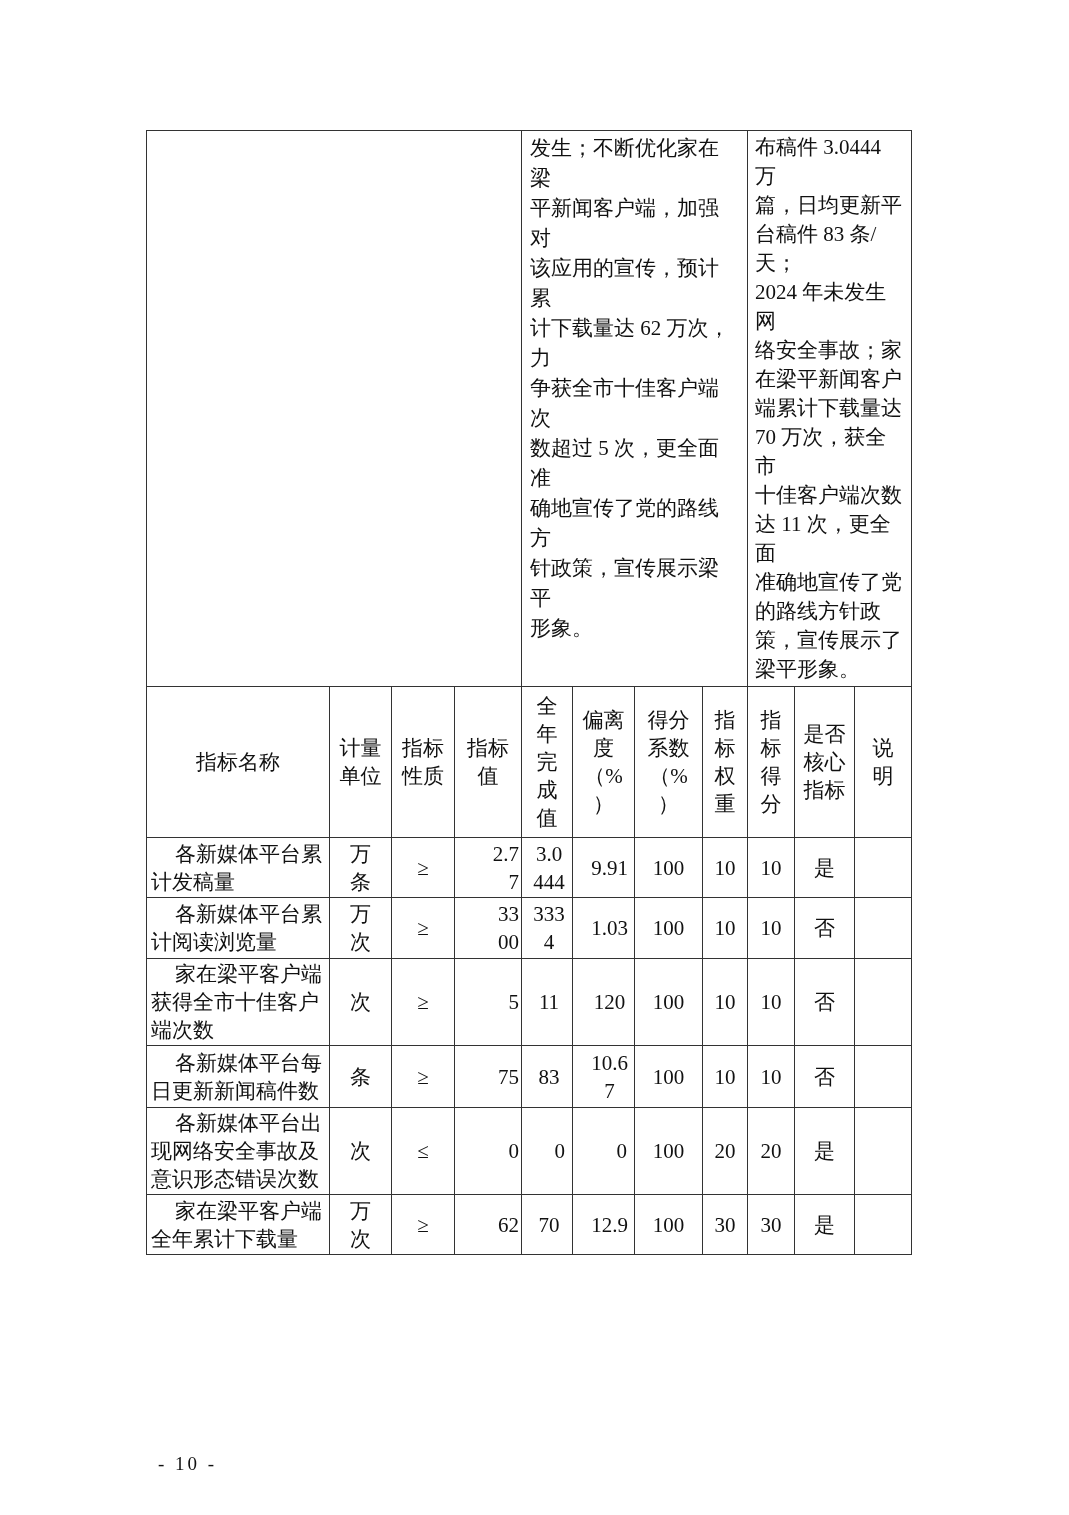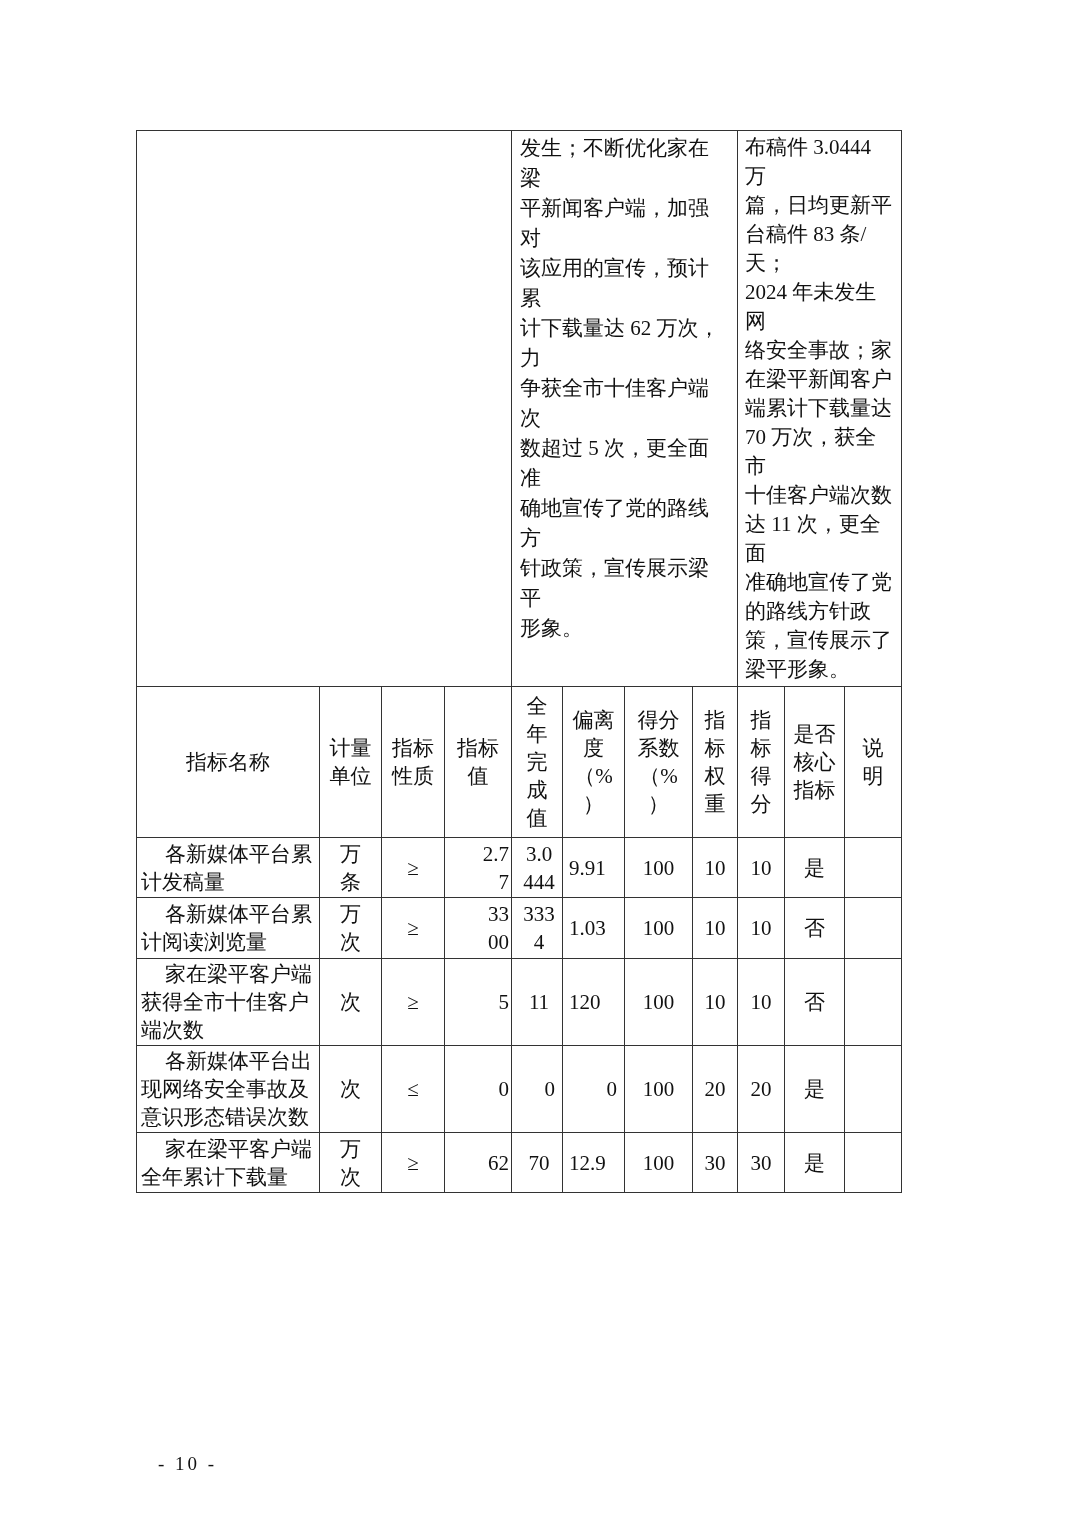--- a/index.html
+++ b/index.html
@@ -2,21 +2,21 @@
 <html><head>
 <meta charset="utf-8">
 <style>
   html,body{margin:0;padding:0;}
   body{
     width:1069px;height:1515px;background:#ffffff;position:relative;
     font-family:"Liberation Serif","DejaVu Serif",serif;color:#111111;
   }
   .page{position:absolute;inset:0;}
   table.doc{
-    position:absolute;left:136px;top:130px;width:766px;
+    position:absolute;left:146px;top:130px;width:766px;
     border-collapse:collapse;table-layout:fixed;
   }
   td{
     border:1px solid #333333;
     font-size:21px;color:#111111;
     white-space:pre-line;overflow:hidden;
     padding:0;
   }
   
   tr.cont td{vertical-align:top;line-height:30px;padding:2px 8px 2px 8px;}
@@ -30,21 +30,21 @@
   
   tr.hdr td{
     vertical-align:middle;text-align:center;line-height:28px;padding:2px 0;
   }
   
   tr.data td{vertical-align:middle;line-height:28px;}
   td.c-name{text-align:left;text-indent:24px;padding:1px 4px;}
   td.c-unit,td.c-nat,td.c-coef,td.c-wt,td.c-score,td.c-core{text-align:center;}
   td.c-val{text-align:right;padding-right:2px;}
   td.c-comp{text-align:center;padding-left:4px;}
-  td.c-dev{text-align:left;padding-left:6px;}
+  td.c-dev{text-align:center;padding-left:12px;}
   td.num-right{text-align:right;padding-right:7px;padding-left:0;}
   .pagenum{
     position:absolute;left:158px;top:1453px;
     font-size:19px;letter-spacing:3px;color:#111111;text-align:center;
   }
 </style>
 </head>
 <body>
 
 <div class="page">
@@ -174,20 +174,35 @@
       <td class="c-val">5</td>
       <td class="c-comp">11</td>
       <td class="c-dev">120</td>
       <td class="c-coef">100</td>
       <td class="c-wt">10</td>
       <td class="c-score">10</td>
       <td class="c-core">否</td>
       <td class="c-note"></td>
     </tr>
 
+    <tr class="data" style="height:62px">
+      <td class="c-name">各新媒体平台每
+日更新新闻稿件数</td>
+      <td class="c-unit">条</td>
+      <td class="c-nat">≥</td>
+      <td class="c-val">75</td>
+      <td class="c-comp">83</td>
+      <td class="c-dev">10.6
+7</td>
+      <td class="c-coef">100</td>
+      <td class="c-wt">10</td>
+      <td class="c-score">10</td>
+      <td class="c-core">否</td>
+      <td class="c-note"></td>
+    </tr>
 
     <tr class="data" style="height:86px">
       <td class="c-name">各新媒体平台出
 现网络安全事故及
 意识形态错误次数</td>
       <td class="c-unit">次</td>
       <td class="c-nat">≤</td>
       <td class="c-val">0</td>
       <td class="c-comp num-right">0</td>
       <td class="c-dev num-right">0</td>

